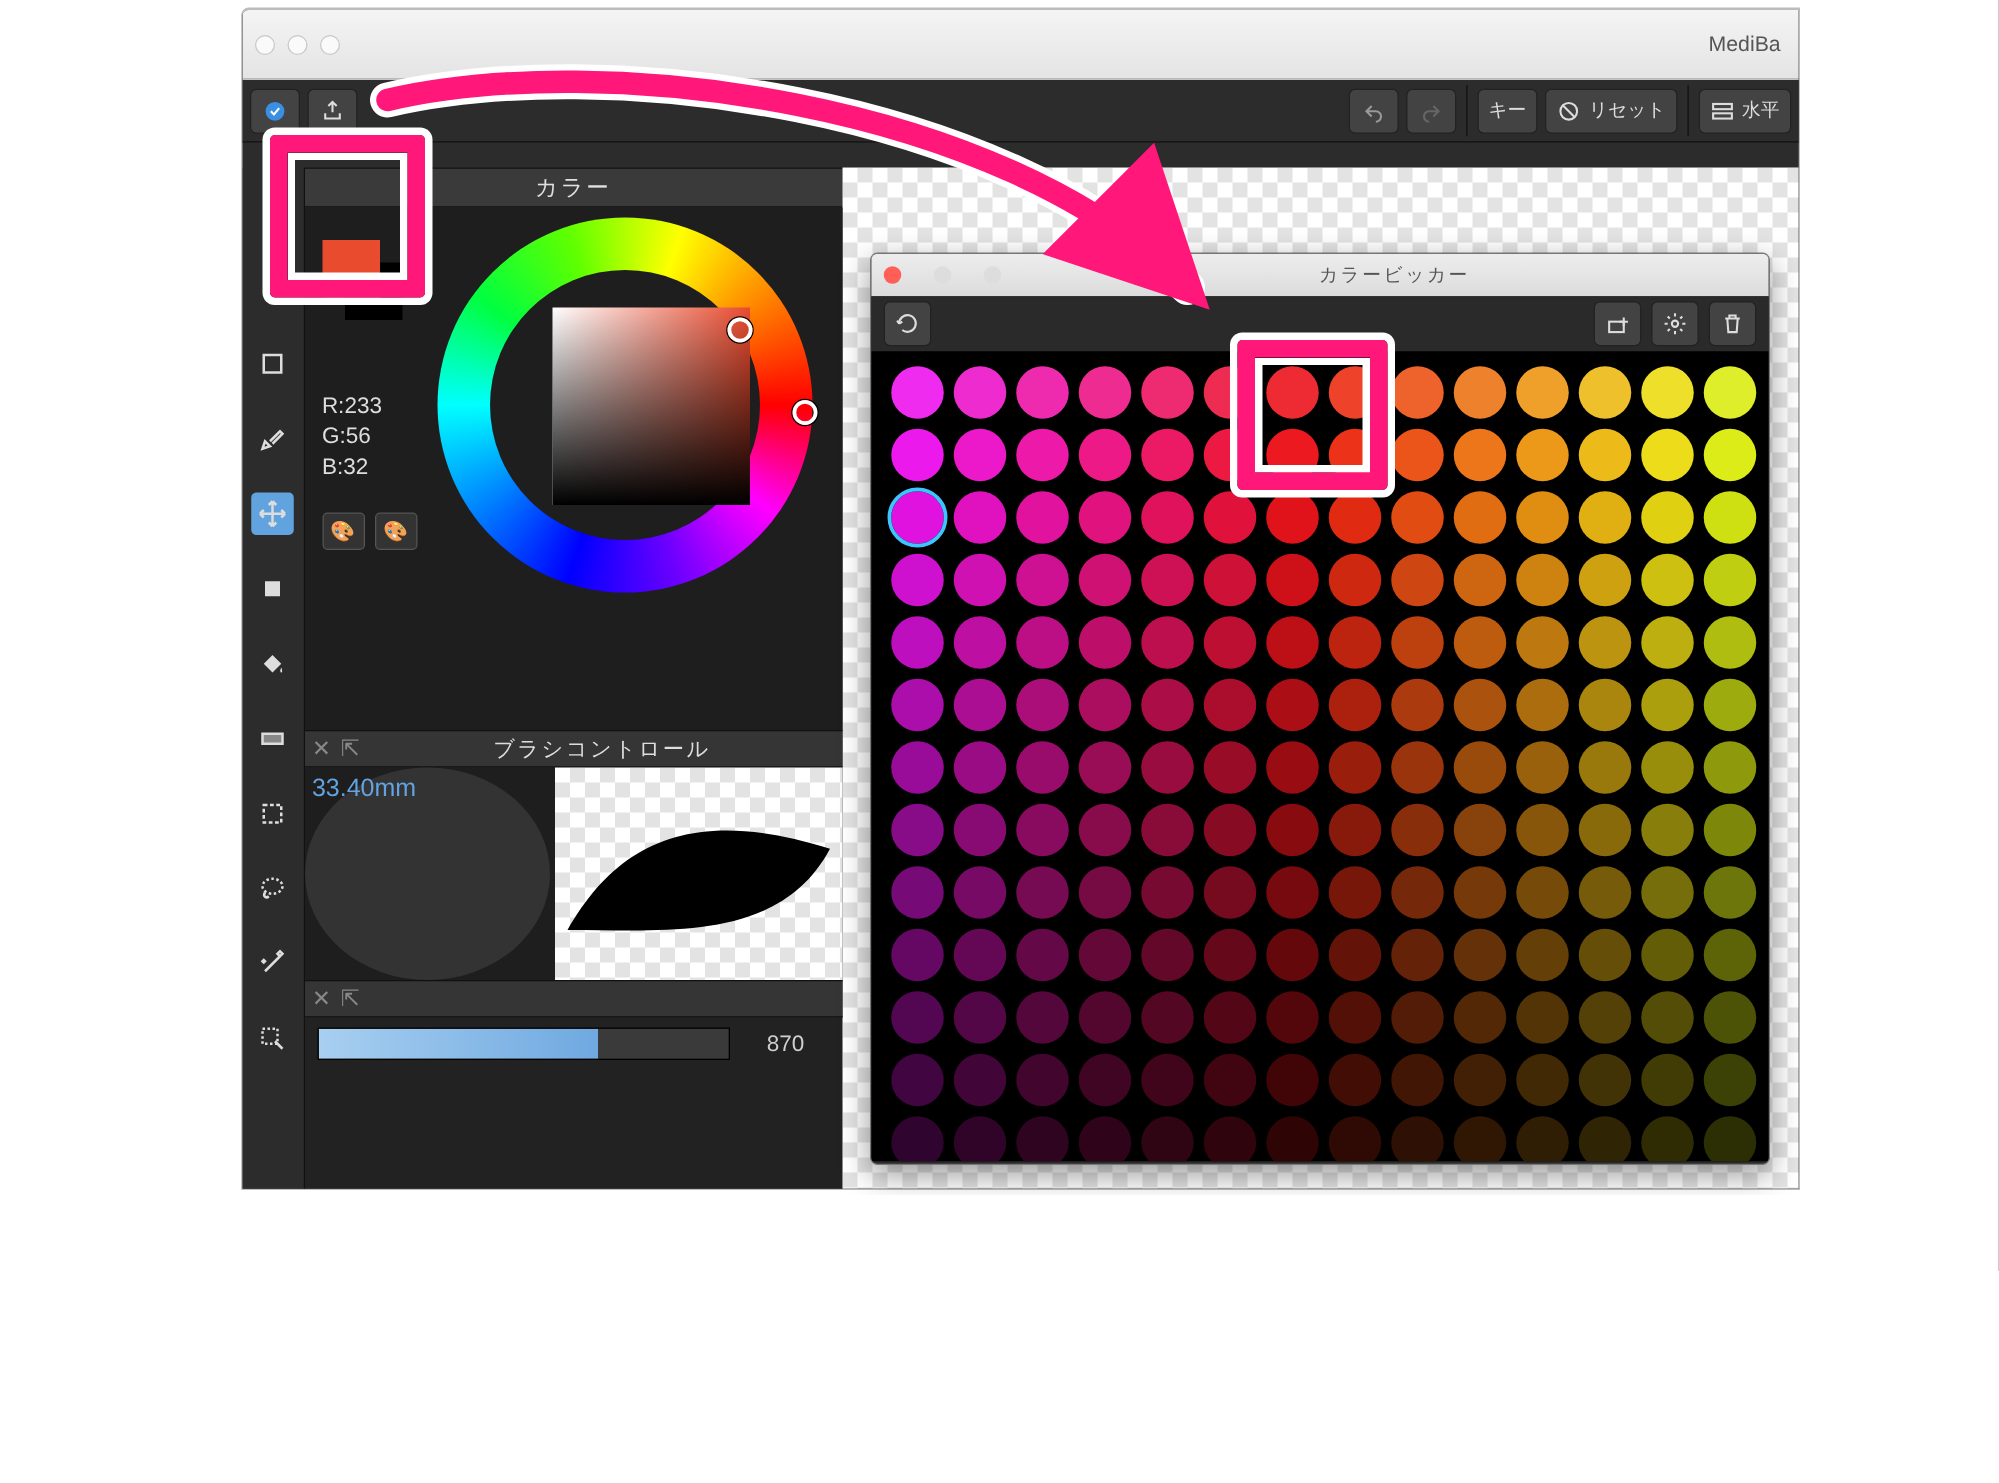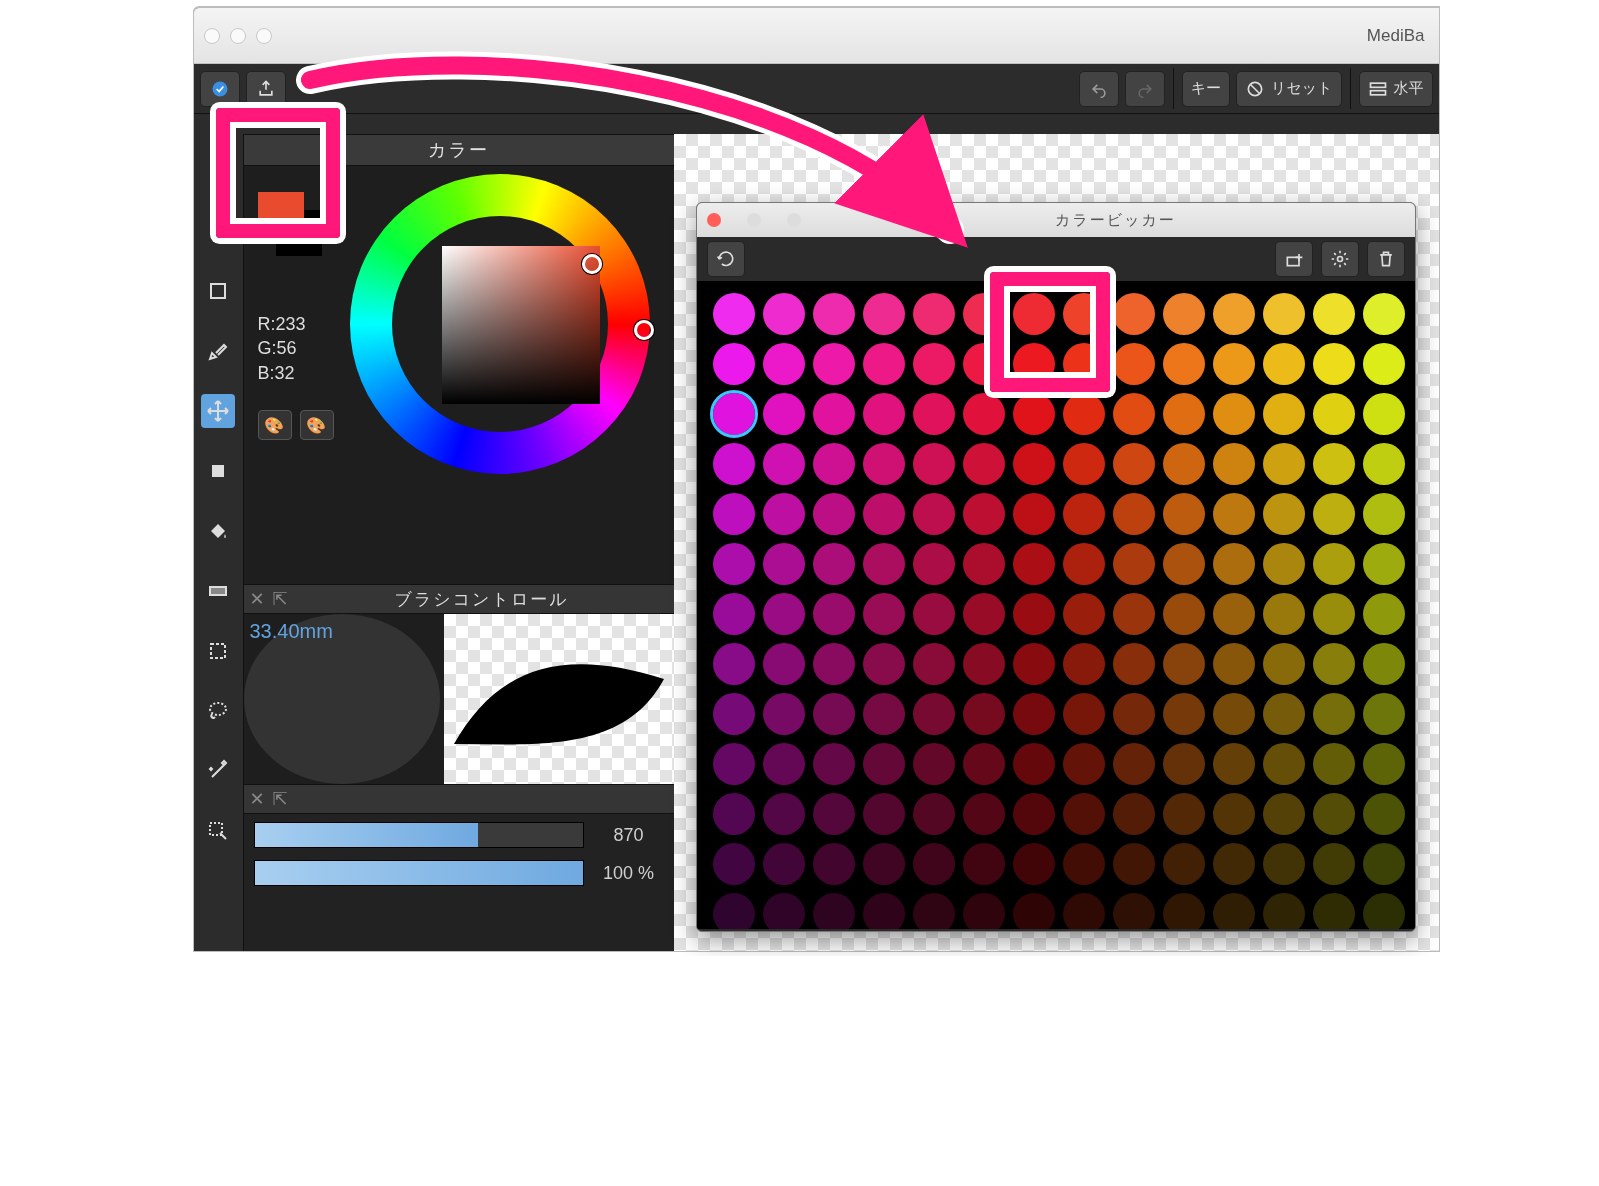--- a/index.html
+++ b/index.html
@@ -414,24 +414,20 @@
         </div>
 
         <div class="subheader">
           <span class="ic">✕</span>
           <span class="ic">⇱</span>
         </div>
         <div class="ctrl-body">
           <div class="slider-row">
             <div class="slider-bar"></div>
             <div class="slider-val">870</div>
-          </div>
-          <div class="slider-row">
-            <div class="slider-bar full"></div>
-            <div class="slider-val">100 %</div>
           </div>
         </div>
       </div>
 
       <div class="canvascol"></div>
     </div>
   </div>
 
   <div class="picker-win">
     <div class="ptitle">

